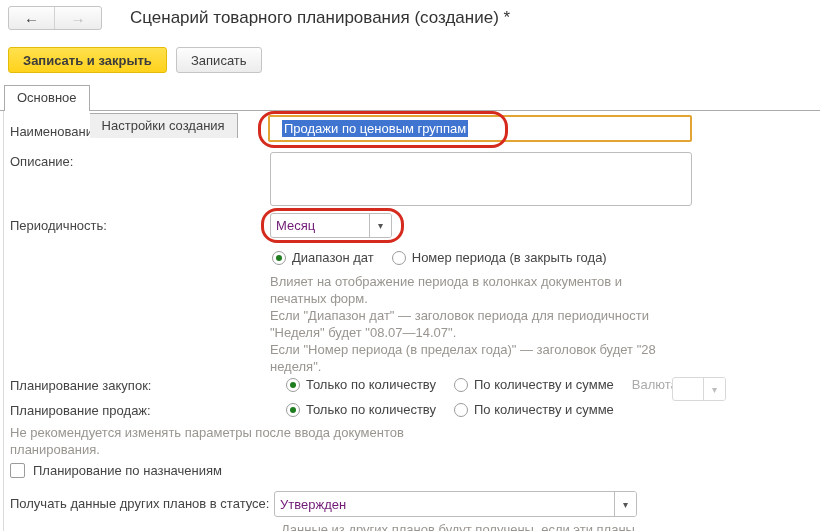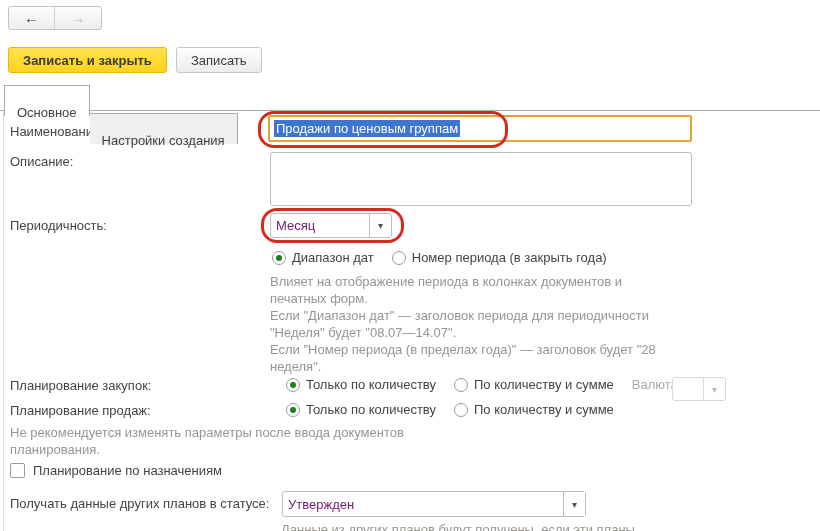--- a/index.html
+++ b/index.html
@@ -38,34 +38,34 @@
     border-color: var(--primary-yellow-border, #E3BC08);
     font-weight: bold;
   }
   .btn.secondary { left: 176px; }
 
   
   .tabline { position: absolute; left: 0; right: 0; top: 110px; height: 1px; background: #ABABAB; z-index: 1; }
   .leftline { position: absolute; left: 3px; top: 111px; bottom: 0; width: 1px; background: #DCDCDC; z-index: 1; }
   .tabs { position: absolute; left: 4px; top: 85px; display: flex; z-index: 2; }
   .tab {
-    height: 25px; padding: 15px 12px; line-height: 24px; color: #3F3F3F;
+    height: 25px; padding: 0 12px; line-height: 24px; color: #3F3F3F;
     background: #EFEFEF; border: 1px solid #ABABAB; border-bottom: none; cursor: pointer;
   }
   .tab + .tab { border-left: none; margin-top: 28px; }
   .tab.active { height: 26px; background: #fff; }
 
   
   .lbl { position: absolute; left: 10px; white-space: nowrap; color: #444; }
   .hint { position: absolute; color: #999590; line-height: 17px; white-space: pre-line; }
 
   .name-input {
     position: absolute; left: 268px; top: 115px; width: 424px; height: 27px;
     border: 2px solid var(--required-orange, #E2A433); border-radius: 2px; background: #fff;
-    display: flex; align-items: center; padding-left: 4px; cursor: text;
+    display: flex; align-items: center; padding-left: 12px; cursor: text;
   }
   .sel-text { background: var(--selection-blue, #3F74D1); color: #fff; padding: 1px 2px; white-space: nowrap; }
 
   .textarea {
     position: absolute; left: 270px; top: 152px; width: 422px; height: 54px;
     border: 1px solid #BDBDBD; border-radius: 3px; resize: none;
     font-family: "Liberation Sans", sans-serif; font-size: 13px; padding: 3px 5px; color: #333;
   }
 
   .combo {
@@ -110,20 +110,21 @@
 </style>
 </head>
 <body>
 
 <div class="screen">
 
   <div class="nav-group">
     <button class="nav-btn back"><span>←</span></button>
     <button class="nav-btn fwd"><span>→</span></button>
   </div>
+  <div class="page-title">Сценарий товарного планирования (создание) *</div>
 
   <button class="btn primary">Записать и закрыть</button>
   <button class="btn secondary">Записать</button>
 
   <div class="tabs">
     <div class="tab active">Основное</div>
     <div class="tab">Настройки создания</div>
   </div>
   <div class="tabline"></div>
   <div class="leftline"></div>
@@ -180,20 +181,20 @@
 
   <div class="hint" style="left:10px; top:424px; width:430px;">Не рекомендуется изменять параметры после ввода документов
 планирования.</div>
 
   <div class="checkbox-row">
     <span class="checkbox"></span>
     <span class="checkbox-label">Планирование по назначениям</span>
   </div>
 
   <div class="lbl" style="top:496px">Получать данные других планов в статусе:</div>
-  <div class="combo" style="left:282px; top:491px; width:304px; height:26px;">
+  <div class="combo" style="left:274px; top:491px; width:363px; height:26px;">
     <span class="combo-text">Утвержден</span>
     <span class="combo-btn">▾</span>
   </div>
 
   <div class="hint" style="left:281px; top:521px; width:420px;">Данные из других планов будут получены, если эти планы</div>
 
 </div>
 
 </body></html>

